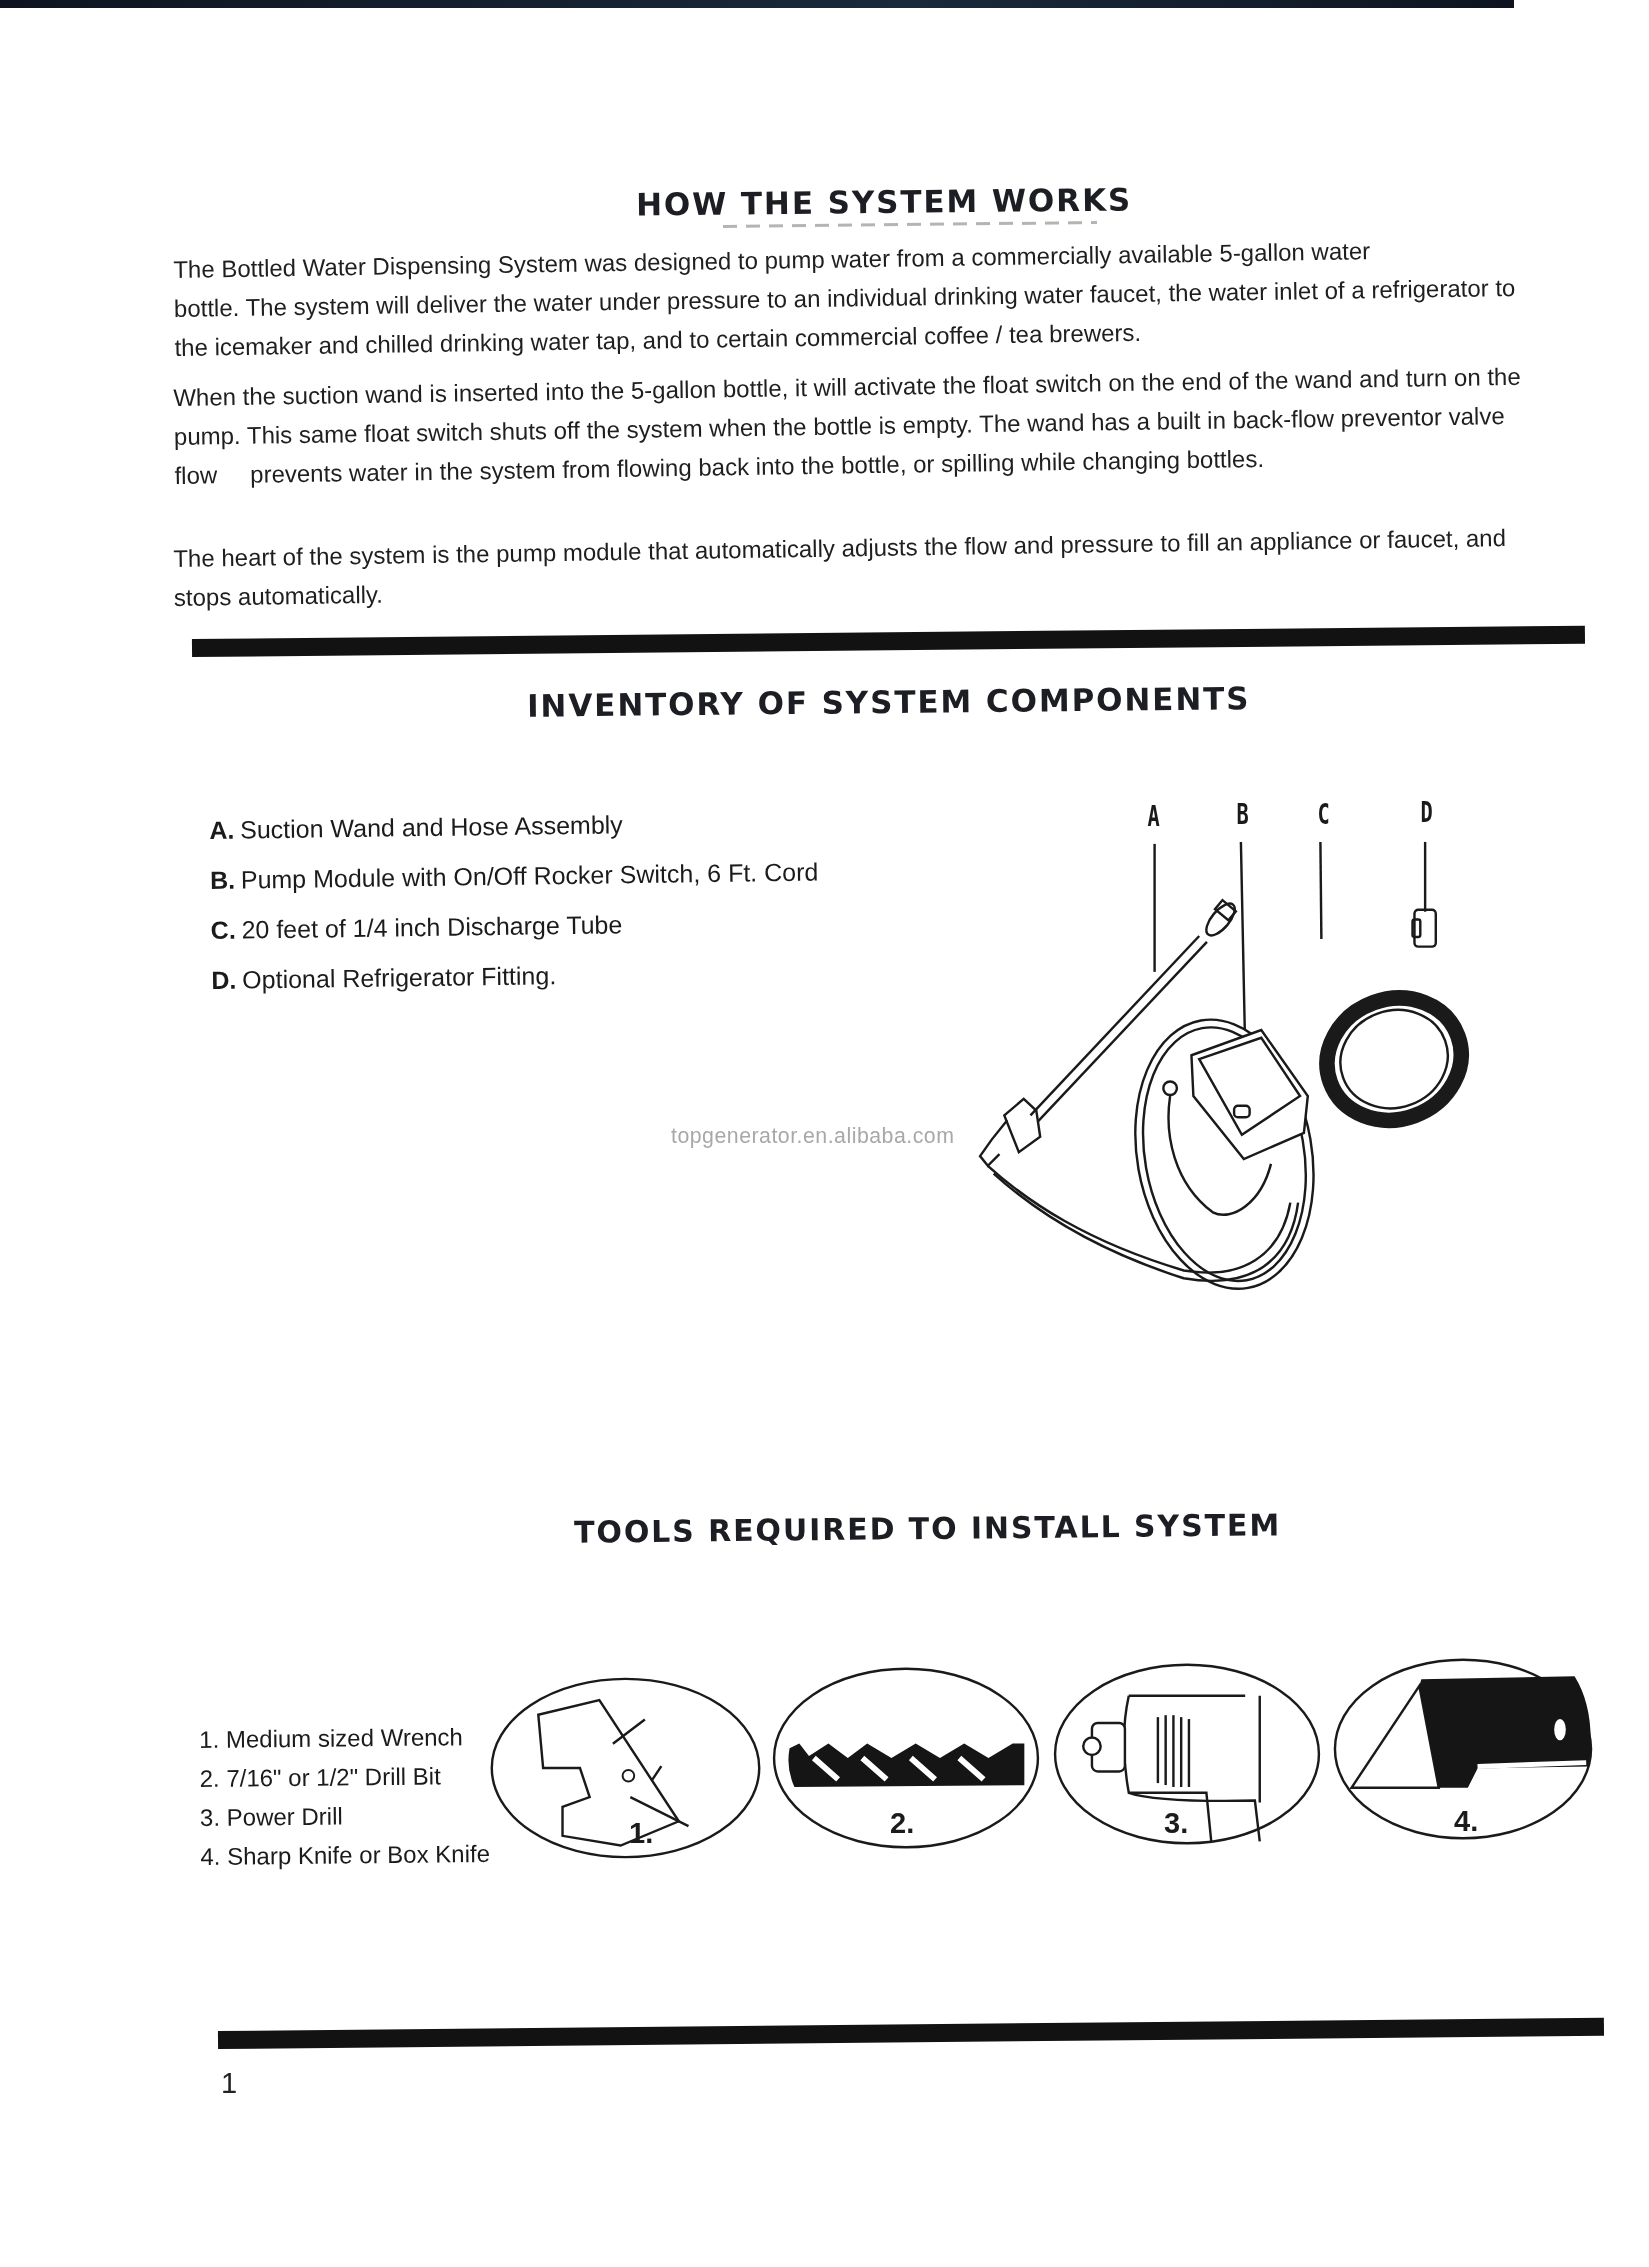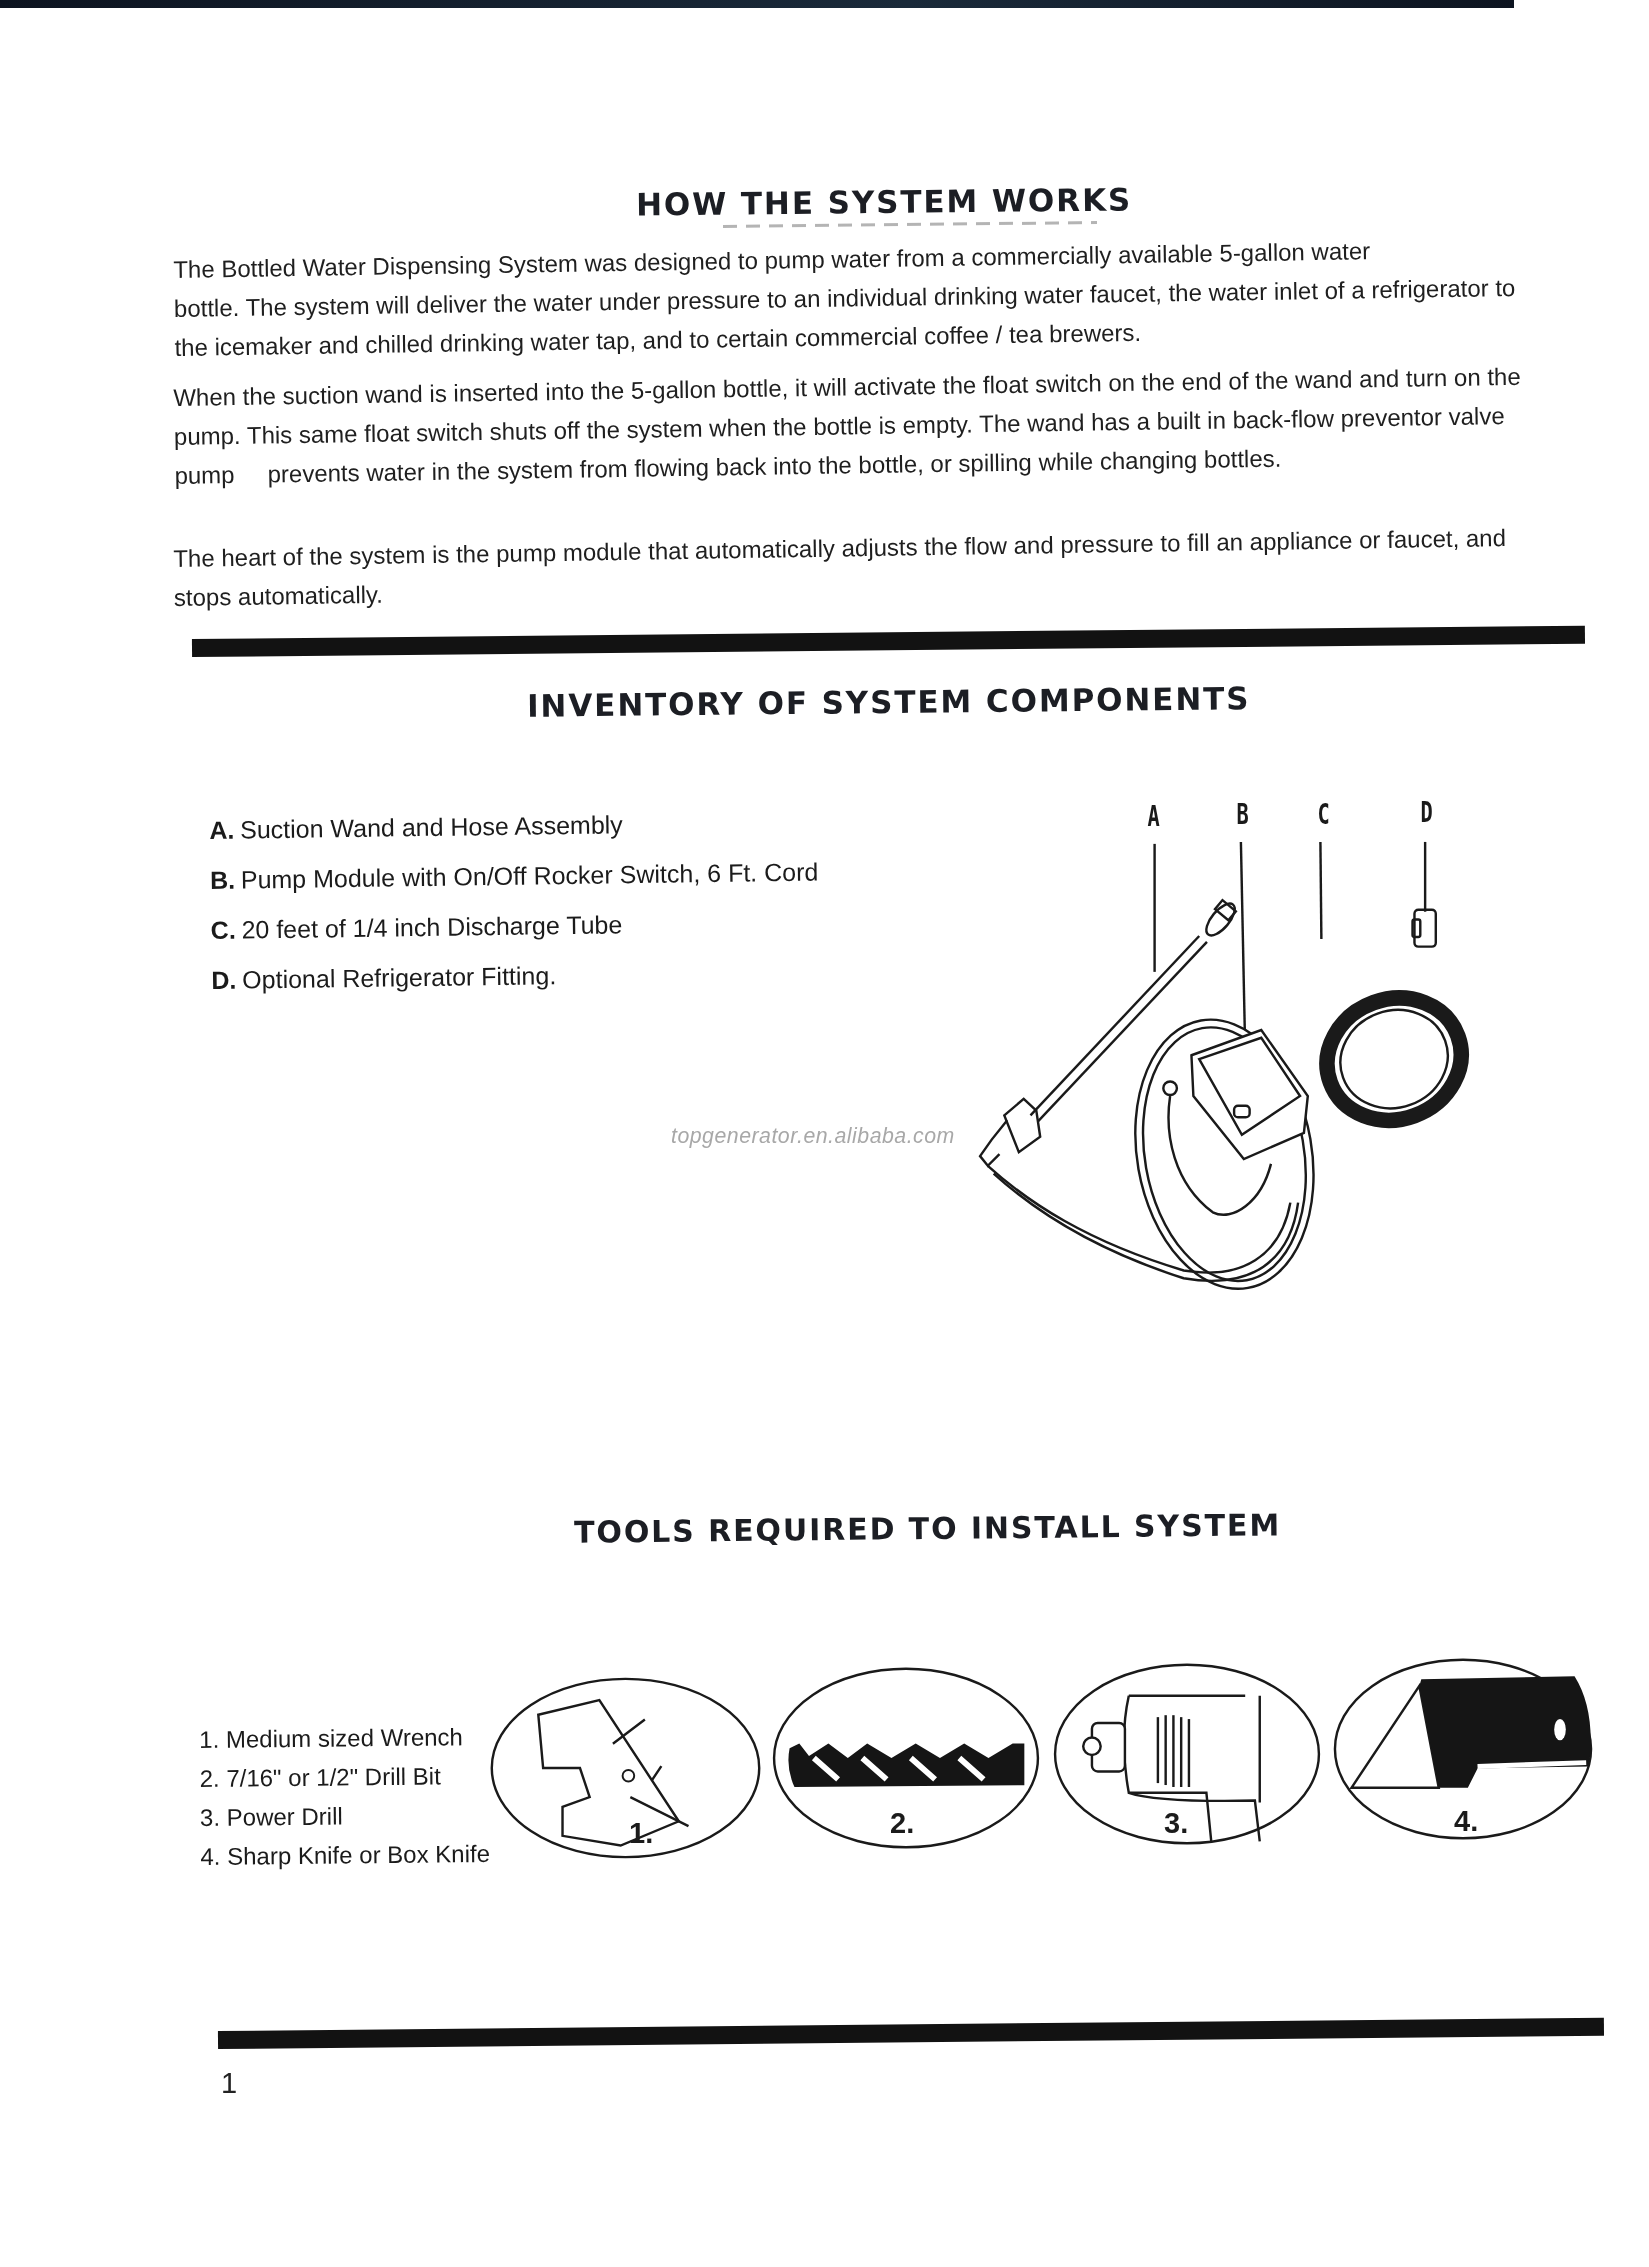--- a/index.html
+++ b/index.html
@@ -24,21 +24,21 @@
   }
   .p1 { top: 250px; } .p2 { top: 378px; } .p3 { top: 539px; }
   .indent-gap { display: inline-block; width: 33px; }
   .rule { position: absolute; height: 18.4px; background: #121212;
     transform-origin: left center; }
   .rule1 { left: 192px; top: 639px; width: 1393px; transform: rotate(-0.55deg); }
   .rule2 { left: 218px; top: 2031px; width: 1386px; transform: rotate(-0.55deg); }
   .inv-list { position: absolute; left: 209px; top: 805px; font-size: 25px; transform: rotate(-0.8deg); transform-origin:left top; }
   .inv-list .item { height: 50px; line-height: 50px; white-space: nowrap; }
   .inv-list .letter { font-weight: bold; margin-right: 5.8px; }
-  .watermark { position: absolute; left: 671px; top: 1124px; font-size: 21.3px; color: #a8a8a8; letter-spacing: 0.5px; font-style: italic; }
+  .watermark { position: absolute; left: 671px; top: 1124px; font-size: 21.3px; color: #a8a8a8; letter-spacing: 0.5px; }
   .diagram { position: absolute; left: 970px; top: 776px; width: 631px; height: 543px; }
   .callout { position: absolute; font-family: "DejaVu Sans Mono", monospace; font-weight: bold; font-size: 29px; color: #1a1a1a; transform: scaleX(.7); }
   .tools-list { position: absolute; left: 199px; top: 1720px; font-size: 24px; transform: rotate(-0.6deg); transform-origin:left top; }
   .tools-list .item { height: 39px; line-height: 39px; white-space: nowrap; }
   .tool-oval { position: absolute; }
   .tool-num { position: absolute; font-weight: bold; font-size: 29px; font-family: "Liberation Sans Narrow","Liberation Sans",sans-serif; }
   .page-num { position: absolute; left: 221px; top: 2067px; font-size: 29px; color: #222; }
 </style>
 </head>
 <body>
@@ -49,21 +49,21 @@
 <div class="h1-under"></div>
 
 <div class="para p1">
   <div>The Bottled Water Dispensing System was designed to pump water from a commercially available 5-gallon water</div>
   <div>bottle. The system will deliver the water under pressure to an individual drinking water faucet, the water inlet of a refrigerator to</div>
   <div>the icemaker and chilled drinking water tap, and to certain commercial coffee / tea brewers.</div>
 </div>
 <div class="para p2">
   <div>When the suction wand is inserted into the 5-gallon bottle, it will activate the float switch on the end of the wand and turn on the</div>
   <div>pump. This same float switch shuts off the system when the bottle is empty. The wand has a built in back-flow preventor valve</div>
-  <div><span>pump</span><span class="indent-gap"></span><span>prevents water in the system from flowing back into the bottle, or spilling while changing bottles.</span></div>
+  <div><span>flow</span><span class="indent-gap"></span><span>prevents water in the system from flowing back into the bottle, or spilling while changing bottles.</span></div>
 </div>
 <div class="para p3">
   <div>The heart of the system is the pump module that automatically adjusts the flow and pressure to fill an appliance or faucet, and</div>
   <div>stops automatically.</div>
 </div>
 
 <div class="rule rule1"></div>
 
 <div class="h-title h2">INVENTORY OF SYSTEM COMPONENTS</div>
 

